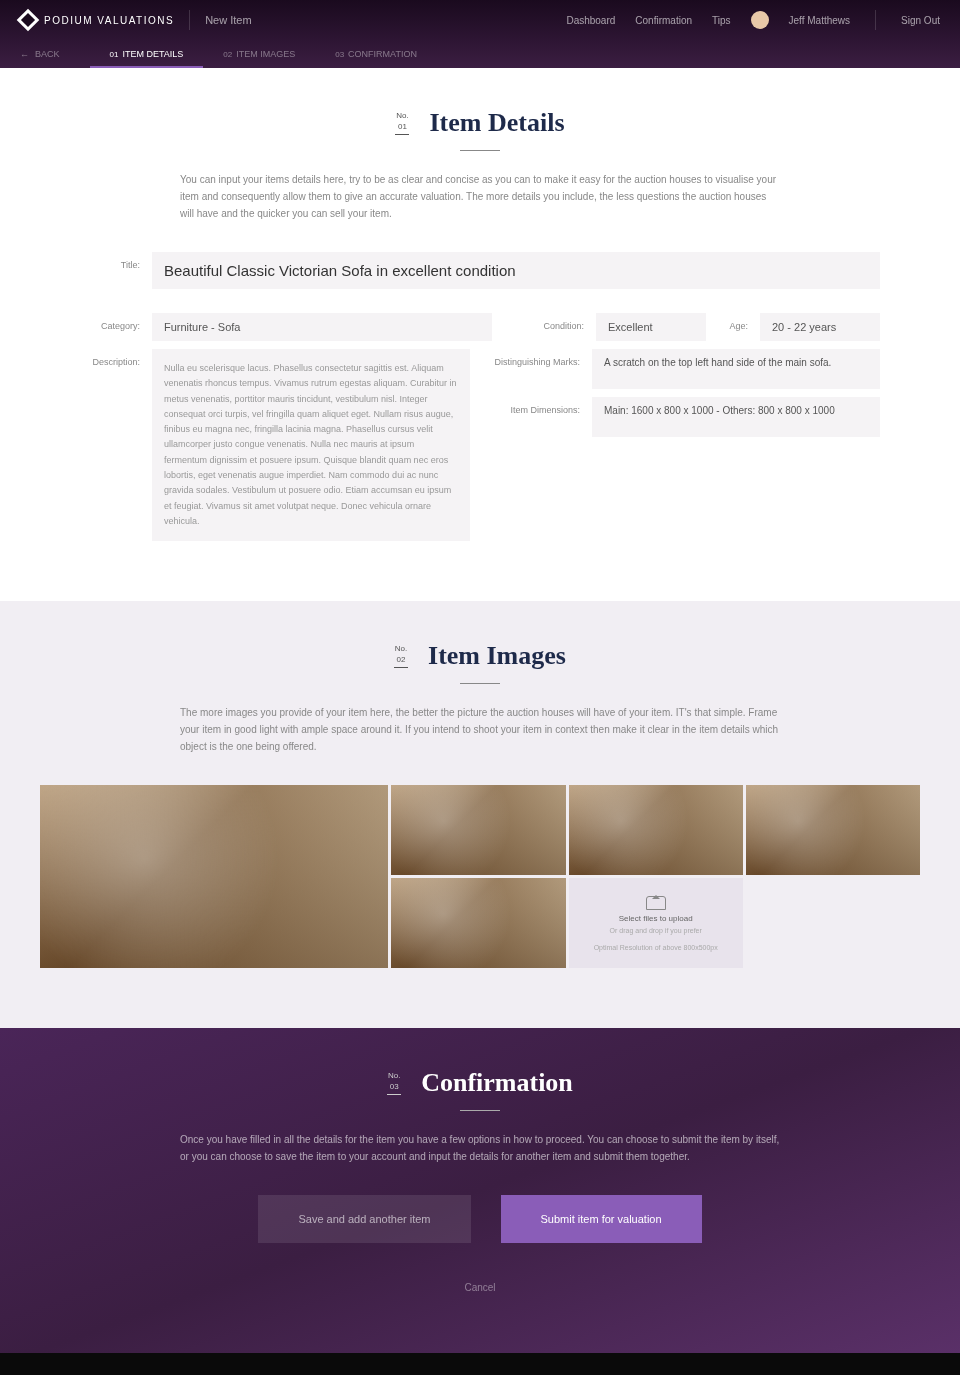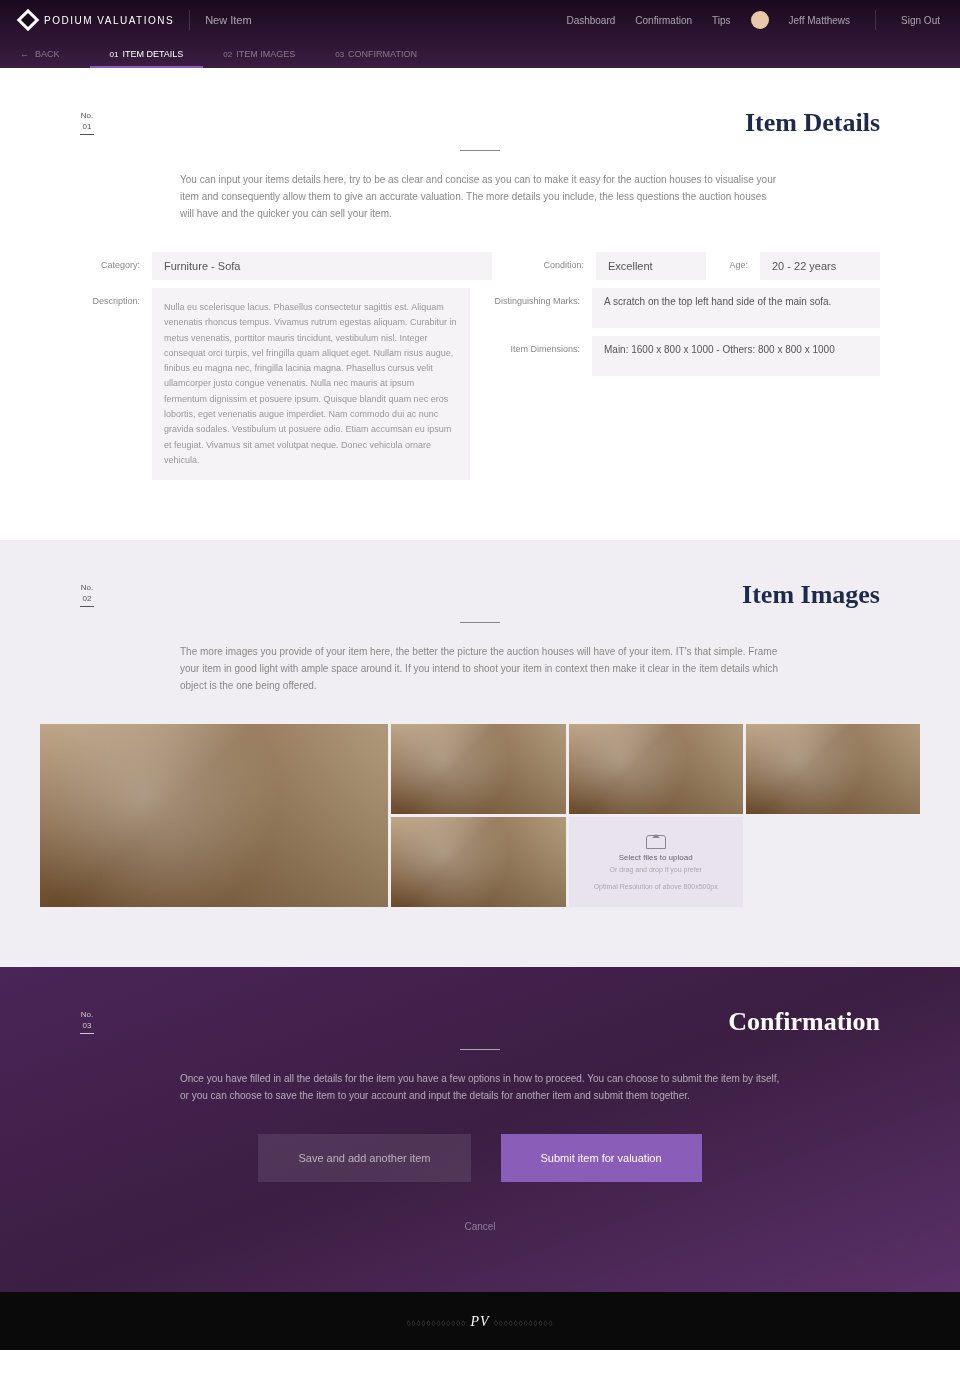--- a/index.html
+++ b/index.html
@@ -19,21 +19,21 @@
 .tabs{display:flex;margin-left:30px;gap:0}
 .tab{padding:0 20px;height:28px;display:flex;align-items:center;gap:4px;cursor:pointer;position:relative}
 .tab.active{color:#fff}
 .tab.active::after{content:'';position:absolute;bottom:0;left:0;right:0;height:2px;background:#8a5db8}
 .tabn{font-size:8px}
 .section{padding:40px 80px 60px}
 .sec-title{text-align:center;margin-bottom:10px}
 .sec-no{font-size:8px;color:#555;display:block;margin-bottom:2px}
 .sec-no-line{width:14px;height:1px;background:#555;margin:3px auto 0}
 .sec-h{font-family:Georgia,serif;font-size:26px;color:#1e2a4a;display:inline-block;margin-left:10px}
-.title-row{display:flex;align-items:center;justify-content:space-between;gap:10px}
+.title-row{display:flex;align-items:center;justify-content:center;gap:10px}
 .title-rule{width:40px;height:1px;background:#888;margin:12px auto 20px}
 .intro{text-align:left;font-size:10px;line-height:1.7;color:#888;max-width:600px;margin:0 auto 30px}
 .form-grid{display:grid;grid-template-columns:60px 1fr;gap:8px 12px;align-items:start}
 .flabel{font-size:9px;color:#888;text-align:right;padding-top:8px}
 .finput{background:#f5f3f5;padding:10px 12px;font-size:13px;color:#555}
 .finput.big{font-size:15px;color:#333}
 .row2{display:grid;grid-template-columns:60px 1fr 80px 110px 30px 120px;gap:8px 12px;align-items:start;margin-top:24px}
 .r2label{font-size:9px;color:#888;text-align:right;padding-top:8px}
 .inp2{background:#f5f3f5;padding:8px 12px;font-size:11px;color:#555}
 .two-col{display:grid;grid-template-columns:1fr 1fr;gap:20px;margin-top:8px}
@@ -118,20 +118,24 @@
           <span class="sec-no">No.</span>
           <span class="sec-no">01</span>
           <div class="sec-no-line"></div>
         </div>
       <h2 class="sec-h">Item Details</h2>
     </div>
     <div class="title-rule"></div>
   </div>
   <p class="intro">You can input your items details here, try to be as clear and concise as you can to make it easy for the auction houses to visualise your item and consequently allow them to give an accurate valuation. The more details you include, the less questions the auction houses will have and the quicker you can sell your item.</p>
 
+  <div class="form-grid">
+    <div class="flabel">Title:</div>
+    <div class="finput big">Beautiful Classic Victorian Sofa in excellent condition</div>
+  </div>
 
   <div class="row2">
     <div class="r2label">Category:</div>
     <div class="inp2">Furniture - Sofa</div>
     <div class="r2label">Condition:</div>
     <div class="inp2">Excellent</div>
     <div class="r2label">Age:</div>
     <div class="inp2">20 - 22 years</div>
   </div>
 

